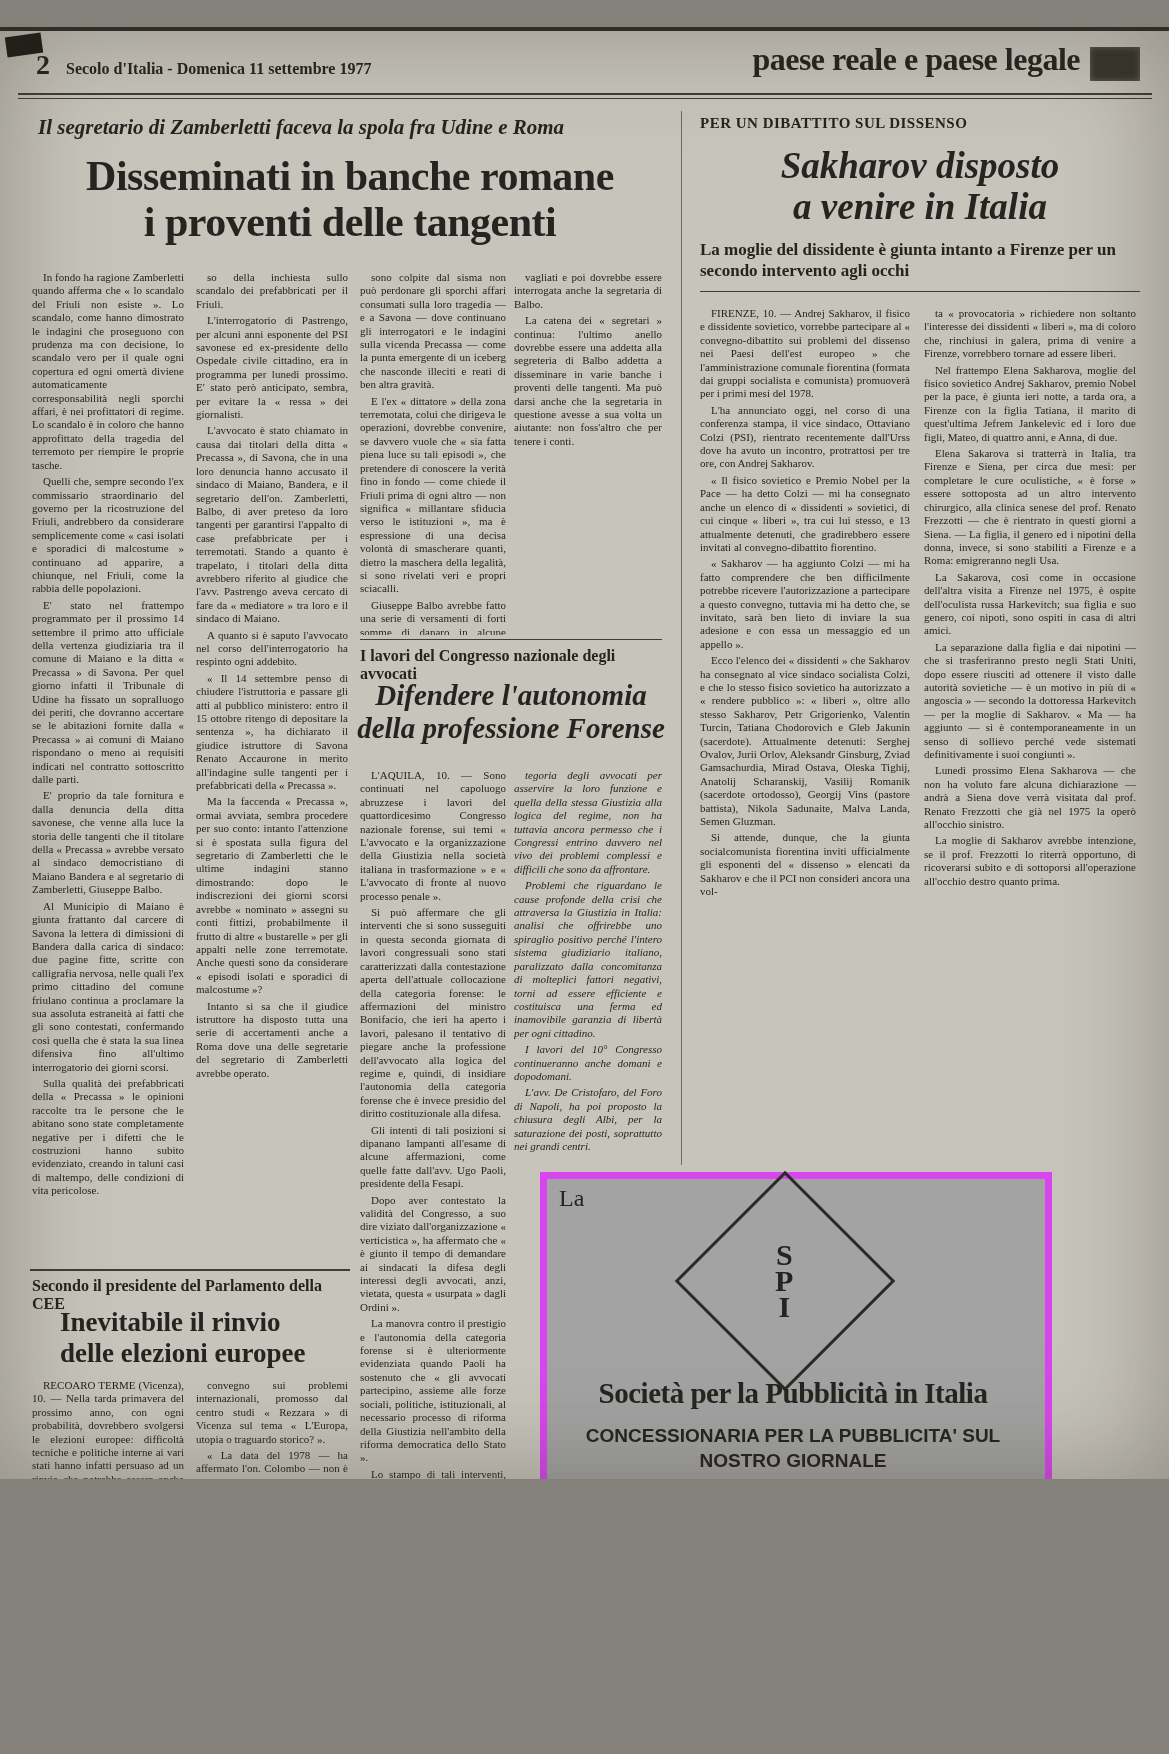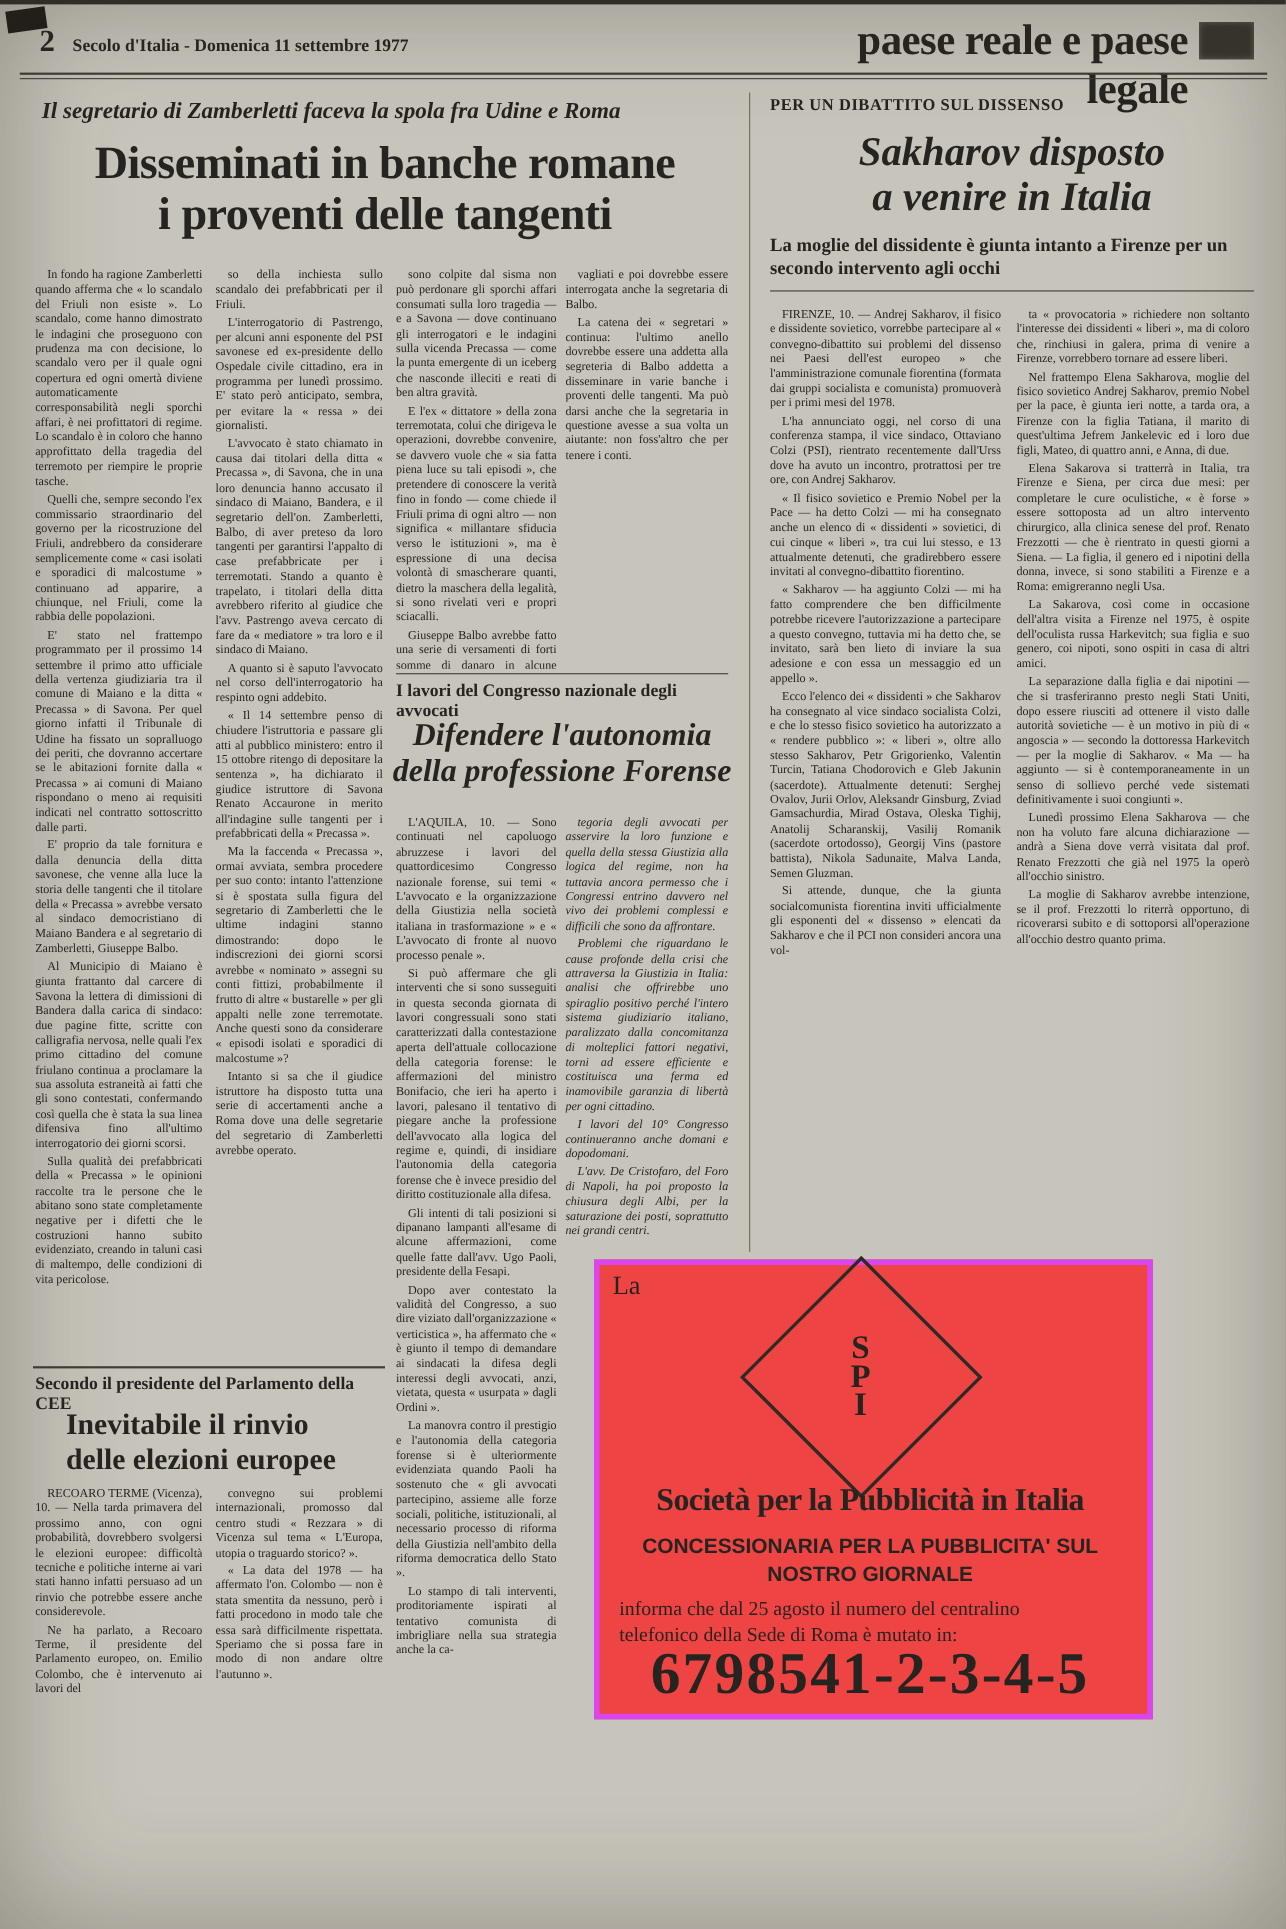--- a/index.html
+++ b/index.html
@@ -1,32 +1,32 @@
 <!DOCTYPE html>
 <html><head>
 <meta charset="utf-8">
 <style>
   html,body{margin:0;padding:0;background:#84817a;}
-  .page{position:relative;width:1169px;height:1754px;background:#c7c4bb;overflow:hidden;
-        font-family:"Liberation Serif",serif;color:#262420;}
+  .page{position:relative;width:1169px;height:1452px;background:#c7c4bb;overflow:hidden;
+        font-family:"Liberation Serif",serif;color:#262420;margin-top:27px;}
   .page::after{content:"";position:absolute;inset:0;pointer-events:none;
         box-shadow:inset 0 0 110px rgba(55,50,40,.38);}
   .abs{position:absolute;}
   .rule{background:#403d36;}
   .vrule{background:#6e6a60;width:1px;}
   .kicker-main{font-style:italic;font-weight:bold;font-size:21px;}
   .kicker-small{font-weight:bold;font-size:15px;letter-spacing:.5px;}
   .headline-main{font-weight:bold;font-size:42px;line-height:46px;text-align:center;letter-spacing:-.5px;}
   .headline-sak{font-weight:bold;font-style:italic;font-size:37px;line-height:41px;text-align:center;}
   .subhead{font-weight:bold;font-size:17px;line-height:21px;}
   .headline-sub{font-weight:bold;font-style:italic;font-size:29px;line-height:33px;text-align:center;}
   .headline-cee{font-weight:bold;font-size:27px;line-height:31px;}
   .bodycol{font-size:11px;line-height:13.4px;text-align:justify;overflow:hidden;}
   .bodycol p{margin:0 0 3px 0;text-indent:11px;}
-  .adbox{border:5px solid #d946ef;background:#ef4444;}
+  .adbox{border:7px solid #d946ef;background:#a3a3a3;}
   .diamond{width:150px;height:150px;border:3px solid #2c2a25;transform:rotate(45deg);
            display:flex;align-items:center;justify-content:center;}
   .diamond-inner{transform:rotate(-45deg);font-weight:bold;font-size:30px;line-height:26px;
            text-align:center;letter-spacing:1px;white-space:pre-line;}
   .ad-title{font-weight:bold;font-size:29px;text-align:center;letter-spacing:-.5px;white-space:nowrap;}
   .ad-sub{font-weight:bold;font-size:19px;line-height:25px;text-align:center;font-family:"Liberation Sans",sans-serif;}
   .ad-body{font-size:18px;line-height:24px;}
   .ad-phone{font-weight:bold;font-size:54px;letter-spacing:2px;text-align:center;}
 </style>
 </head>
@@ -34,21 +34,21 @@
 
 <div class="page">
 
   <div class="abs" style="left:0;top:0;width:1169px;height:4px;background:#2f2d28;"></div>
   <div class="abs" style="left:6px;top:8px;width:36px;height:20px;background:#1d1b17;transform:rotate(-8deg);"></div>
 
   <div class="abs" style="left:36px;top:22px;">
     <span style="font-weight:bold;font-size:28px;">2</span>
     <span style="font-weight:bold;font-size:16px;margin-left:12px;">Secolo d'Italia - Domenica 11 settembre 1977</span>
   </div>
-  <div class="abs" style="left:690px;top:14px;width:390px;text-align:right;font-weight:bold;font-size:39px;letter-spacing:-.5px;">paese reale e paese legale</div>
+  <div class="abs" style="left:690px;top:14px;width:390px;text-align:right;font-weight:bold;font-size:32px;letter-spacing:-.5px;">paese reale e paese legale</div>
   <div class="abs" style="left:1090px;top:20px;width:50px;height:34px;background:#37342e;box-shadow:inset 0 0 6px #6c675c;"></div>
 
   <div class="abs rule" style="left:18px;top:66px;width:1134px;height:2px;"></div>
   <div class="abs rule" style="left:18px;top:71px;width:1134px;height:1px;"></div>
 
   <div class="abs vrule" style="left:681px;top:84px;height:1054px;"></div>
 
   <div class="abs kicker-main" style="left:38px;top:88px;width:620px;">Il segretario di Zamberletti faceva la spola fra Udine e Roma</div>
   <div class="abs headline-main" style="left:30px;top:126px;width:640px;">
     <div>Disseminati in banche romane</div>

